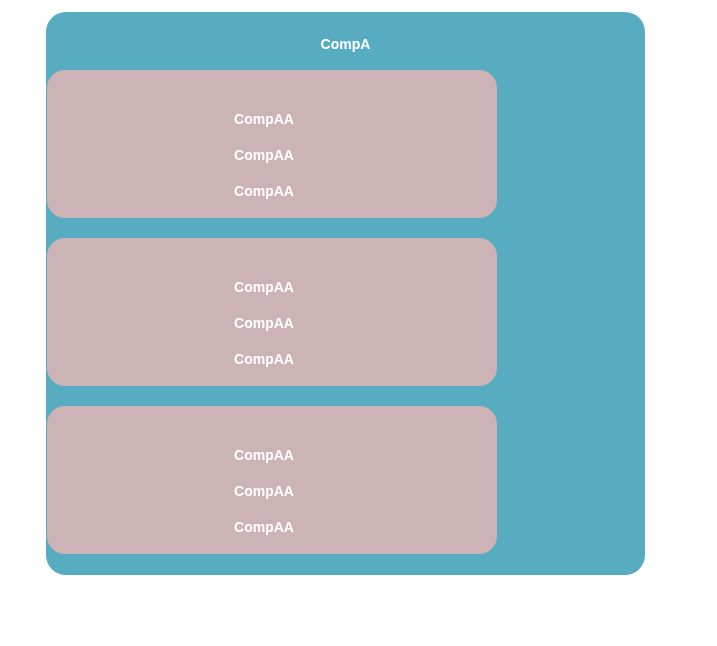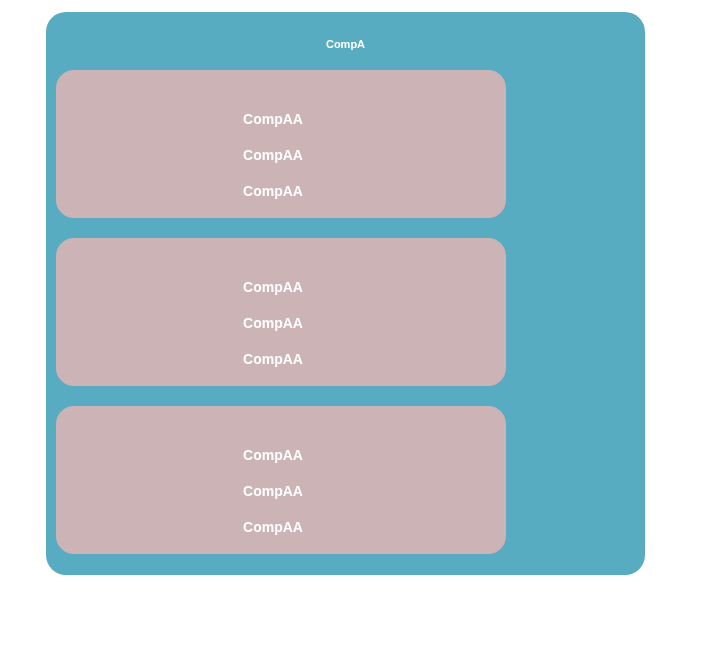--- a/index.html
+++ b/index.html
@@ -22,26 +22,26 @@
     width: 599px;
     height: 563px;
     background: #57ACC1;
     border-radius: 20px;
     box-sizing: border-box;
   }
   .compA-title {
     padding-top: 25px;
     text-align: center;
     color: #ffffff;
-    font-size: 11px;
+    font-size: 14px;
     font-weight: 600;
     line-height: 14px;
   }
   .compAA {
-    margin-left: 10px;
+    margin-left: 1px;
     margin-top: 19px;
     width: 450px;
     height: 148px;
     background: #CCB3B5;
     border-radius: 18px;
     box-sizing: border-box;
     padding: 31px 16px 0 0;
   }
   .compAA:first-of-type {
     margin-top: 19px;

